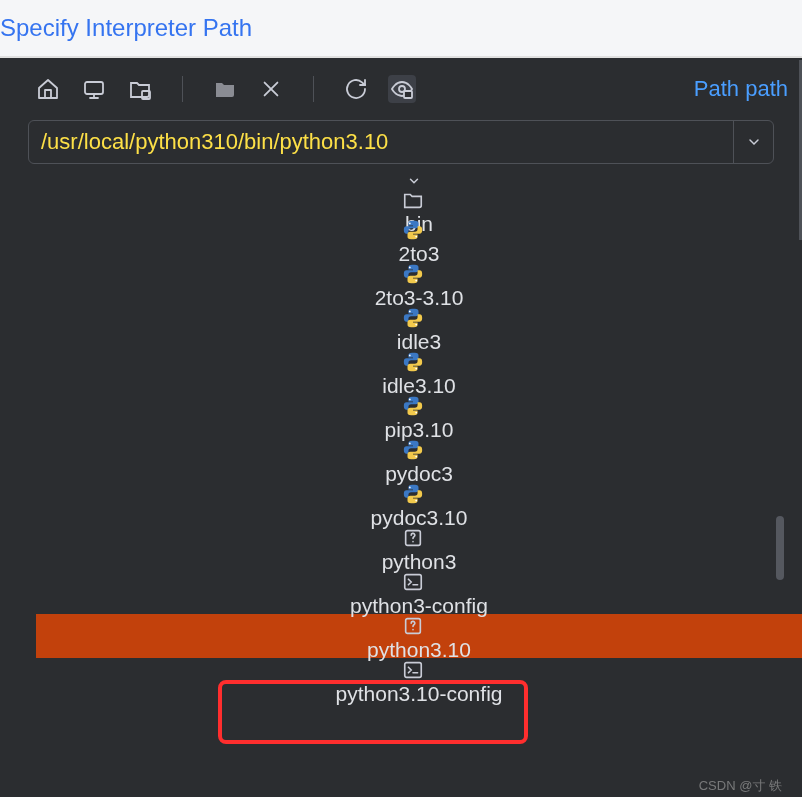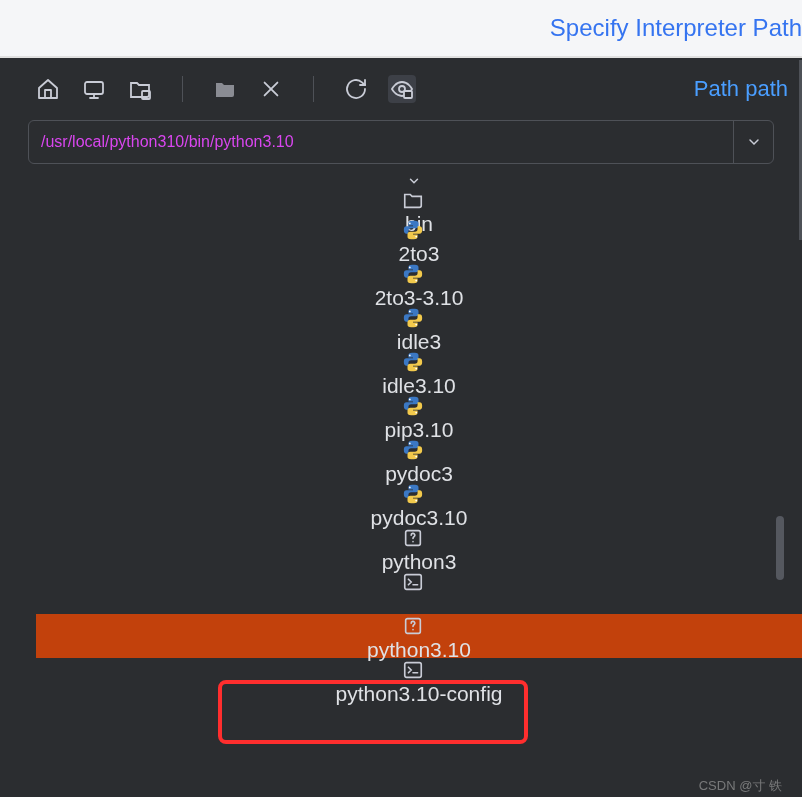--- a/index.html
+++ b/index.html
@@ -13,21 +13,21 @@
       position: relative;
     }
     .title-bar {
       height: 58px;
       background: #f5f6f8;
       color: #3574f0;
       font-size: 24px;
       font-weight: 500;
       display: flex;
       align-items: center;
-      justify-content: flex-end;
+      justify-content: flex-start;
       border-bottom: 2px solid #e0e0e0;
     }
     .content-shell {
       background: #2b2d30;
       height: calc(100% - 58px);
       padding: 0;
     }
     .toolbar {
       display: flex;
       align-items: center;
@@ -60,22 +60,22 @@
       border: 1px solid #4e5157;
       border-radius: 6px;
       height: 44px;
       align-items: stretch;
     }
     .path-input {
       flex: 1;
       background: transparent;
       border: none;
       outline: none;
-      color: #d946ef;
-      font-size: 16px;
+      color: #fde047;
+      font-size: 22px;
       padding: 0 12px;
     }
     .path-dd {
       width: 40px;
       display: flex;
       align-items: center;
       justify-content: center;
       border-left: 1px solid #4e5157;
       cursor: pointer;
     }
@@ -331,20 +331,21 @@
             <span class="label">python3</span>
           </div>
           <div class="row">
             <span class="item-indent"></span>
             <span class="file-icon">
               <svg width="22" height="22" viewBox="0 0 24 24" fill="none" stroke="#c9ccd6" stroke-width="1.8">
                 <rect x="3" y="4" width="18" height="16" rx="2"></rect>
                 <path d="M7 9l3 3-3 3M12 15h5" stroke-linecap="round"></path>
               </svg>
             </span>
+            <span class="label">python3-config</span>
           </div>
           <div class="row selected">
             <span class="item-indent"></span>
             <span class="file-icon">
               <svg width="22" height="22" viewBox="0 0 24 24" fill="none" stroke="#c9ccd6" stroke-width="1.8">
                 <rect x="4" y="4" width="16" height="16" rx="2"></rect>
                 <path d="M10 9a2 2 0 1 1 3 1.7c-.8.5-1 1-1 1.8M12 16h.01" stroke-linecap="round"></path>
               </svg>
             </span>
             <span class="label">python3.10</span>

